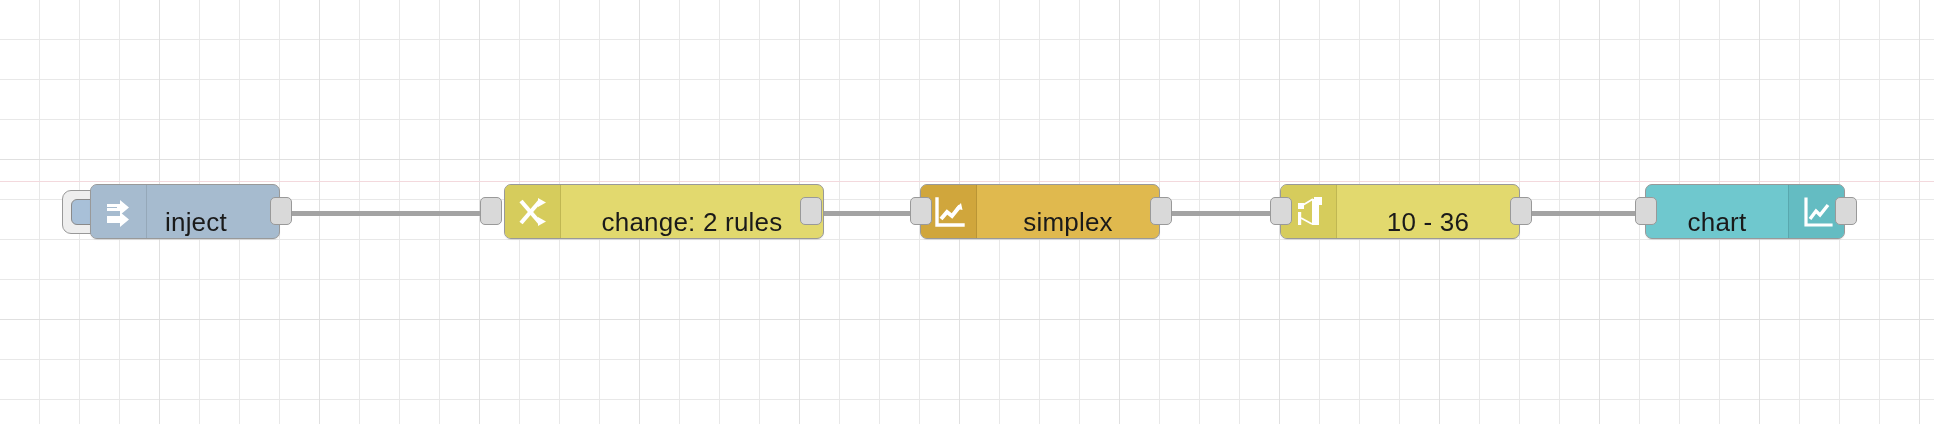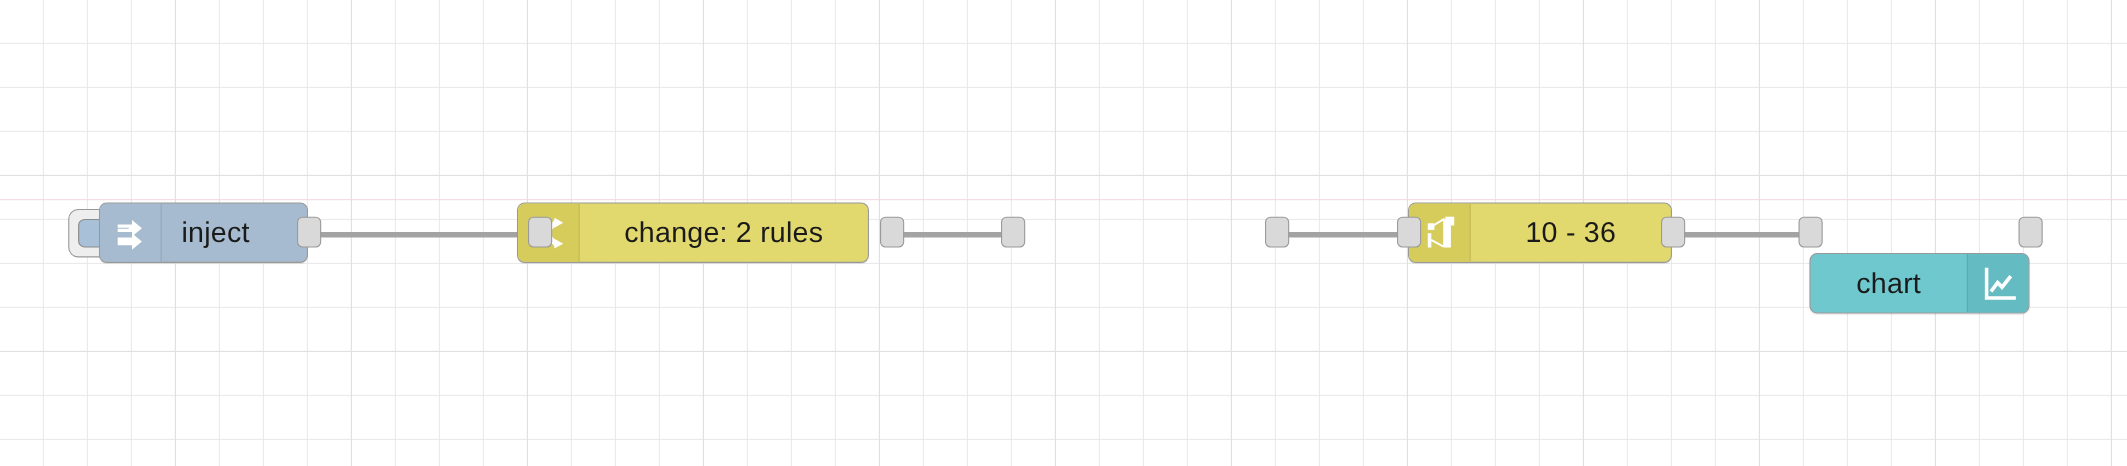--- a/index.html
+++ b/index.html
@@ -80,21 +80,21 @@
   }
   .node-icon-box.right {
     border-right: none;
     border-left: 1px solid rgba(0,0,0,0.10);
   }
   .node-icon-box svg { display: block; }
 
   .node-label {
     flex: 1 1 auto;
     display: flex;
-    align-items: center;
+    align-items: flex-end;
     justify-content: center;
     padding: 0 18px;
     font-size: 26px;
     color: #1a1a1a;
     white-space: nowrap;
     letter-spacing: 0.2px;
     gap: 44px;
   }
 
   
@@ -163,38 +163,50 @@
         <path d="M5 21 h13 v-4 l9 7.5 -9 7.5 v-4 h-13 z" fill="#ffffff"></path>
       </svg>
     </div>
     <div class="node-label">
       <span>inject</span>
       <span class="repeat-glyph">↻</span>
     </div>
   </div>
   <div class="port" style="left:270px;"></div>
 
-  <div class="node" style="left:470px; width:320px; background:#e2d96e;">
+  <div class="node" style="left:504px; width:320px; background:#e2d96e;">
     <div class="node-icon-box" style="background:#d6cc5c;">
       <svg width="34" height="34" viewBox="0 0 34 34" aria-hidden="true">
         <g stroke="#ffffff" stroke-width="4.2" fill="none" stroke-linecap="butt">
           <path d="M5 6 L24 28"></path>
           <path d="M5 28 L24 6"></path>
         </g>
         <path d="M22 3 l8 4.5 -8 4.5 z" fill="#ffffff"></path>
         <path d="M22 22 l8 4.5 -8 4.5 z" fill="#ffffff"></path>
       </svg>
     </div>
     <div class="node-label">
       <span>change: 2 rules</span>
     </div>
   </div>
   <div class="port" style="left:480px;"></div>
   <div class="port" style="left:800px;"></div>
 
+  <div class="node" style="left:920px; width:240px; background:#e0b94e;">
+    <div class="node-icon-box" style="background:#d0a63c;">
+      <svg width="34" height="34" viewBox="0 0 34 34" aria-hidden="true">
+        <path d="M5 4 v26 h26" stroke="#ffffff" stroke-width="3.4" fill="none" stroke-linecap="square"></path>
+        <path d="M9 24 l6 -7 5 4 8 -10" stroke="#ffffff" stroke-width="4" fill="none" stroke-linejoin="miter" stroke-linecap="butt"></path>
+        <path d="M29 8 l1.5 7 -7 -1.5 z" fill="#ffffff"></path>
+      </svg>
+    </div>
+    <div class="node-label">
+      <span>simplex</span>
+    </div>
+  </div>
   <div class="port" style="left:910px;"></div>
   <div class="port" style="left:1150px;"></div>
 
   <div class="node" style="left:1280px; width:240px; background:#e2d96e;">
     <div class="node-icon-box" style="background:#d6cc5c;">
       <svg width="34" height="34" viewBox="0 0 34 34" aria-hidden="true">
         <rect x="20" y="4" width="7" height="26" fill="#ffffff"></rect>
         <rect x="6" y="8" width="6" height="6" fill="#ffffff"></rect>
         <rect x="22" y="2" width="8" height="8" fill="#ffffff"></rect>
         <rect x="6" y="17" width="3.2" height="13" fill="#ffffff"></rect>
@@ -202,21 +214,21 @@
         <line x1="9" y1="23" x2="20" y2="29" stroke="#ffffff" stroke-width="1.8"></line>
       </svg>
     </div>
     <div class="node-label">
       <span>10 - 36</span>
     </div>
   </div>
   <div class="port" style="left:1270px;"></div>
   <div class="port" style="left:1510px;"></div>
 
-  <div class="node" style="left:1645px; width:200px; background:#6fc8ce;margin-top:46px;">
+  <div class="node" style="left:1645px; width:200px; background:#6fc8ce;">
     <div class="node-label">
       <span>chart</span>
     </div>
     <div class="node-icon-box right" style="background:#64bcc2;">
       <svg width="34" height="34" viewBox="0 0 34 34" aria-hidden="true">
         <path d="M6 4 v26 h25" stroke="#ffffff" stroke-width="3.2" fill="none" stroke-linecap="square"></path>
         <path d="M10 24 l6 -8 4 4 8 -10" stroke="#ffffff" stroke-width="3.4" fill="none" stroke-linejoin="miter" stroke-linecap="butt"></path>
       </svg>
     </div>
   </div>

